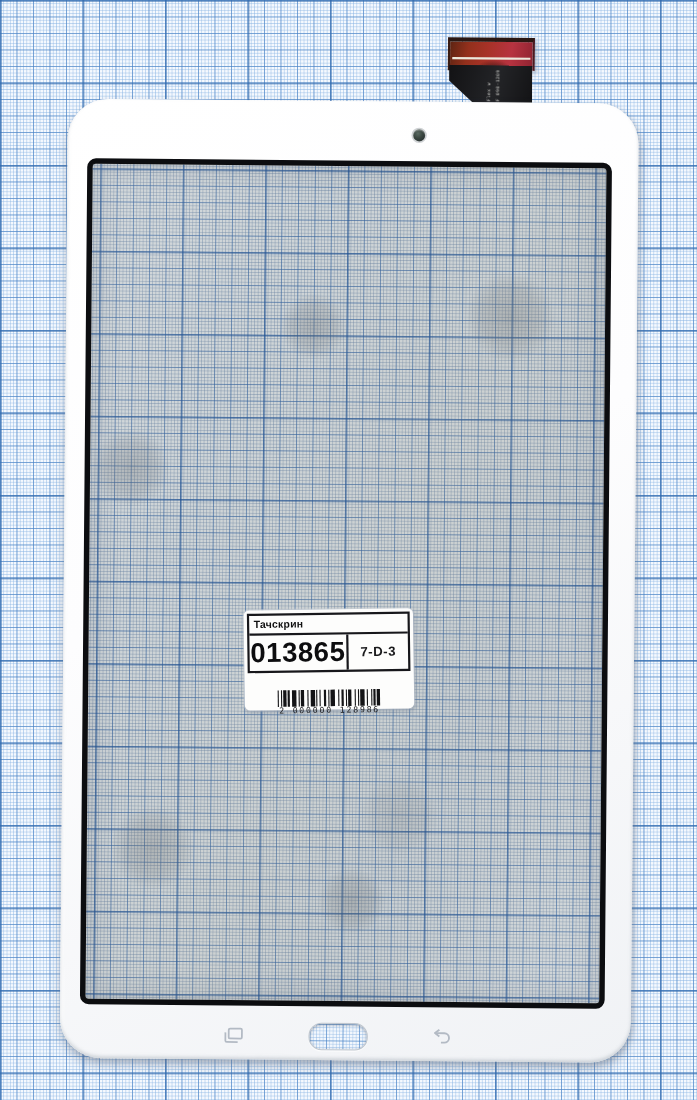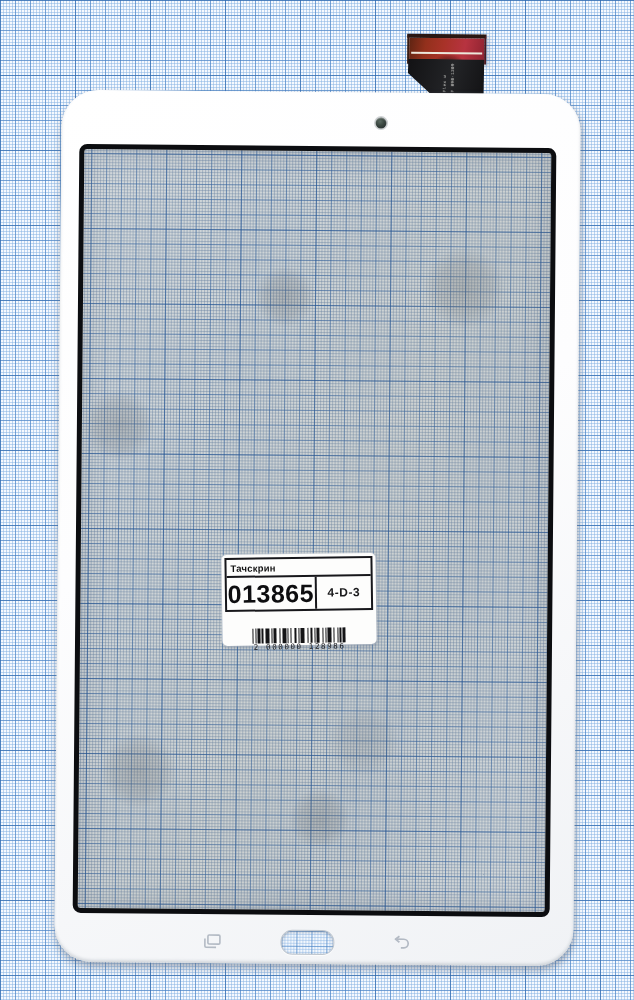--- a/index.html
+++ b/index.html
@@ -164,20 +164,20 @@
       </svg>
     </div>
   </div>
 </div>
 
 <div class="label">
   <div class="label-table">
     <div class="label-row1">Тачскрин</div>
     <div class="label-row2">
       <div class="label-code">013865</div>
-      <div class="label-bin">4-D-3</div>
+      <div class="label-bin">7-D-3</div>
     </div>
   </div>
   <div class="barcode-wrap">
     <div class="barcode-bars"><span style="width: 1.35px; margin-right: 1.35px;"></span><span style="width: 1.35px; margin-right: 1.35px;"></span><span style="width: 2.7px; margin-right: 1.35px;"></span><span style="width: 1.35px; margin-right: 2.7px;"></span><span style="width: 4.05px; margin-right: 1.35px;"></span><span style="width: 1.35px; margin-right: 1.35px;"></span><span style="width: 2.7px; margin-right: 2.7px;"></span><span style="width: 1.35px; margin-right: 1.35px;"></span><span style="width: 4.05px; margin-right: 1.35px;"></span><span style="width: 1.35px; margin-right: 1.35px;"></span><span style="width: 1.35px; margin-right: 2.7px;"></span><span style="width: 2.7px; margin-right: 1.35px;"></span><span style="width: 1.35px; margin-right: 1.35px;"></span><span style="width: 4.05px; margin-right: 2.7px;"></span><span style="width: 1.35px; margin-right: 1.35px;"></span><span style="width: 2.7px; margin-right: 1.35px;"></span><span style="width: 1.35px; margin-right: 1.35px;"></span><span style="width: 2.7px; margin-right: 2.7px;"></span><span style="width: 1.35px; margin-right: 1.35px;"></span><span style="width: 1.35px; margin-right: 1.35px;"></span><span style="width: 4.05px; margin-right: 1.35px;"></span><span style="width: 1.35px; margin-right: 2.7px;"></span><span style="width: 1.35px; margin-right: 1.35px;"></span><span style="width: 1.35px; margin-right: 1.35px;"></span><span style="width: 2.7px; margin-right: 1.35px;"></span></div>
     <div class="barcode-digits">2 000000 128986</div>
   </div>
 </div>
 
 </body></html>

